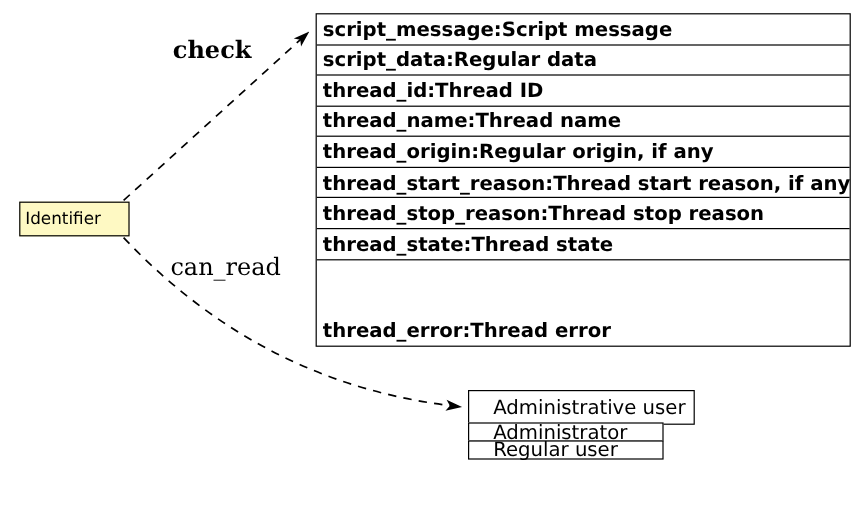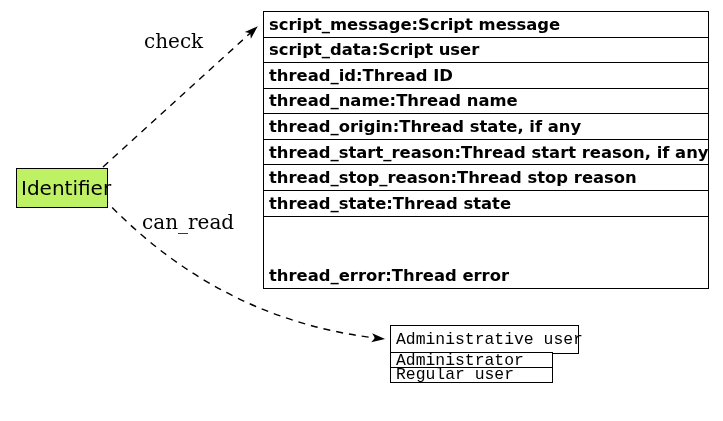--- a/index.html
+++ b/index.html
@@ -27,34 +27,34 @@
     stroke-dasharray: 7 6;
   }
 
   .edge-label {
     position: absolute;
     font-family: "DejaVu Serif", "Liberation Serif", serif;
     font-size: 20px;
     line-height: 1;
     white-space: nowrap;
   }
-  .edge-label-check   { left: 144px; top: 31px; }
+  .edge-label-check   { left: 144px; top: 31px; font-weight: bold; }
   .edge-label-canread { left: 142px; top: 212px; text-align: center; }
 
   .node-identifier {
     position: absolute;
     left: 16px; top: 168px;
-    width: 92px; height: 40px;
+    width: 92px; height: 29px;
     box-sizing: border-box;
     border: 1.6px solid #000000;
-    background: #bef264;
+    background: #fef9c3;
     display: flex;
     align-items: center;
     padding-left: 4px;
-    font-size: 20px;
+    font-size: 14px;
     white-space: nowrap;
   }
 
   .param-table {
     position: absolute;
     left: 263px; top: 11px;
     width: 446px; height: 278px;
     box-sizing: border-box;
     border: 1.6px solid #000000;
     background: #ffffff;
@@ -91,24 +91,23 @@
   .user-table {
     position: absolute;
     left: 390px; top: 325px;
   }
   .ubox {
     box-sizing: border-box;
     border: 1.6px solid #000000;
     background: #ffffff;
     display: flex;
     align-items: center;
-    padding-left: 5px;
+    padding-left: 20px;
     font-size: 16.4px;
     white-space: nowrap;
-    font-family: Liberation Mono, monospace;
   }
   .u-title { width: 189px; height: 29px; }
   .u-row   { width: 163px; height: 16px; margin-top: -1.6px; }
 </style>
 </head>
 <body>
 
 <div class="canvas">
 
   <svg class="edges-layer" viewBox="0 0 723 421" xmlns="http://www.w3.org/2000/svg">
@@ -125,27 +124,27 @@
 
   <div class="edge-label edge-label-canread">can_read</div>
 
   <div class="node-identifier">Identifier</div>
 
   <div class="param-table">
     <div class="param-rows">
 
         <div class="param-row">script_message:Script message</div>
 
-        <div class="param-row">script_data:Script user</div>
+        <div class="param-row">script_data:Regular data</div>
 
         <div class="param-row">thread_id:Thread ID</div>
 
         <div class="param-row">thread_name:Thread name</div>
 
-        <div class="param-row">thread_origin:Thread state, if any</div>
+        <div class="param-row">thread_origin:Regular origin, if any</div>
 
         <div class="param-row">thread_start_reason:Thread start reason, if any</div>
 
         <div class="param-row">thread_stop_reason:Thread stop reason</div>
 
         <div class="param-row">thread_state:Thread state</div>
 
         <div class="param-row">thread_error:Thread error</div>
       </div>
   </div>

